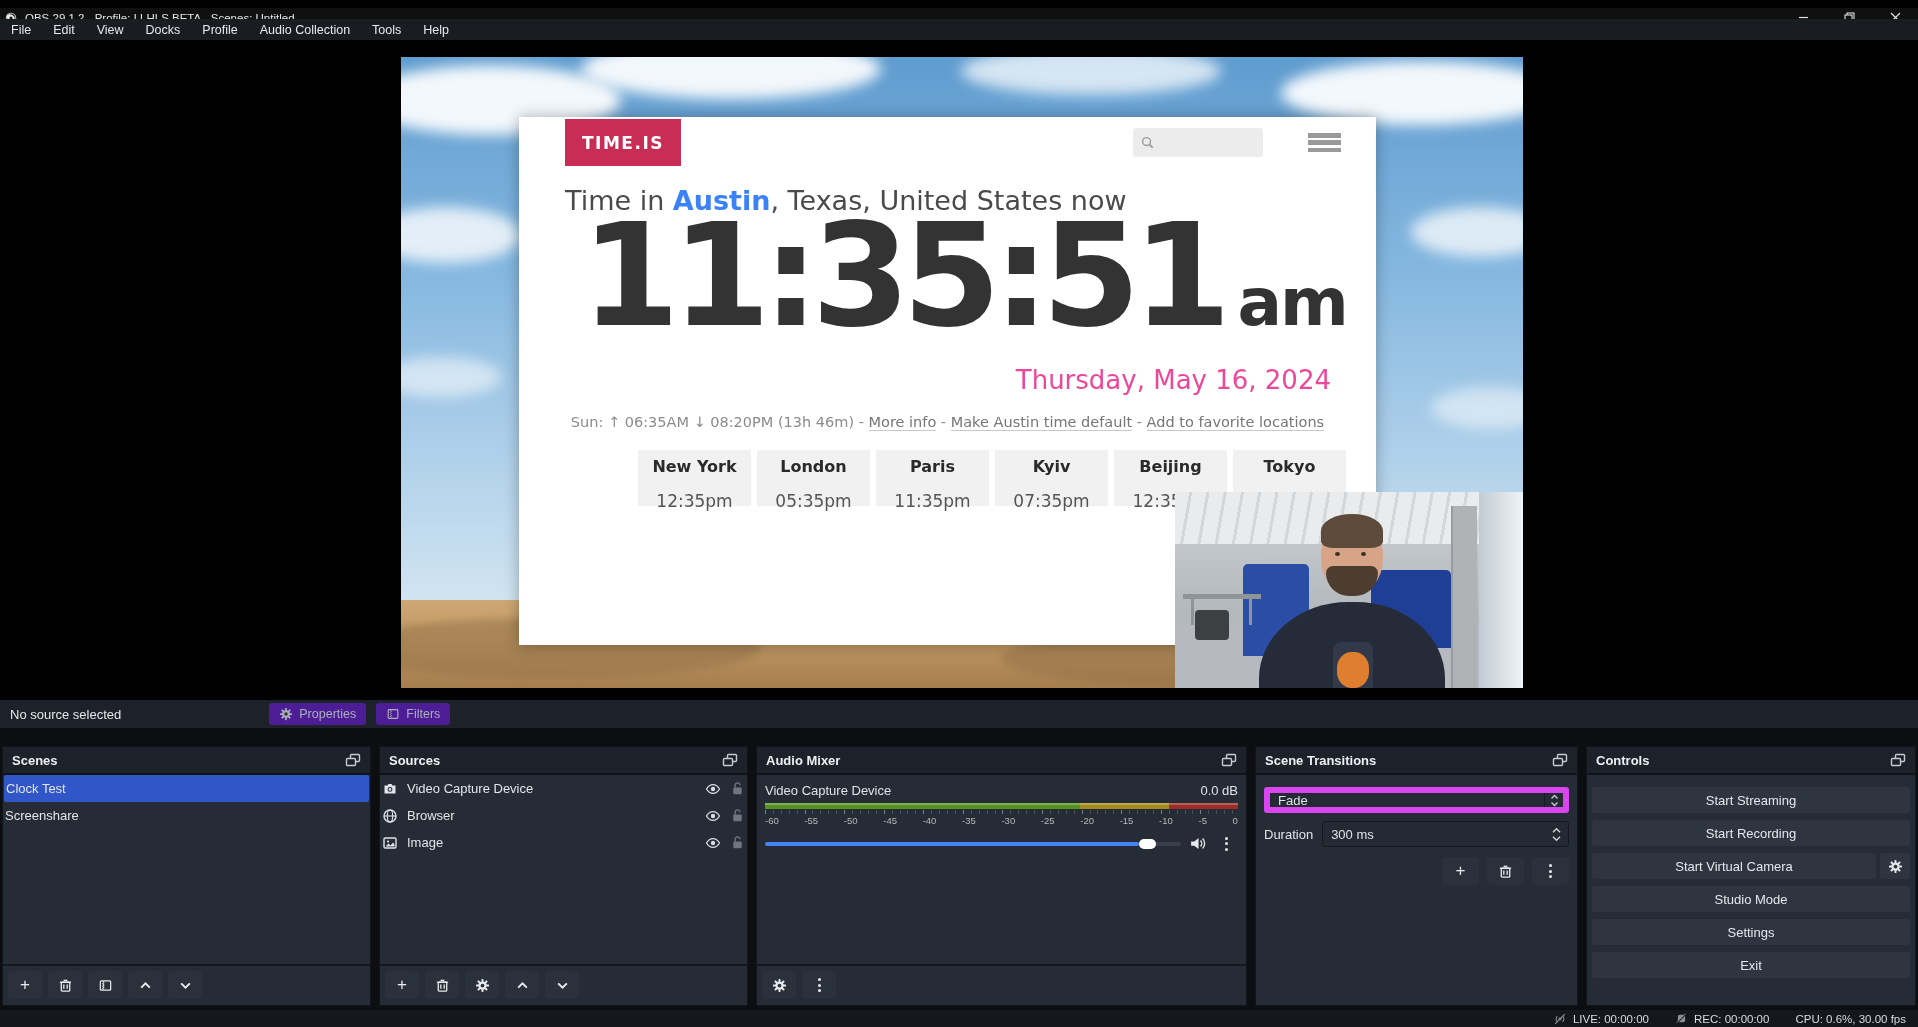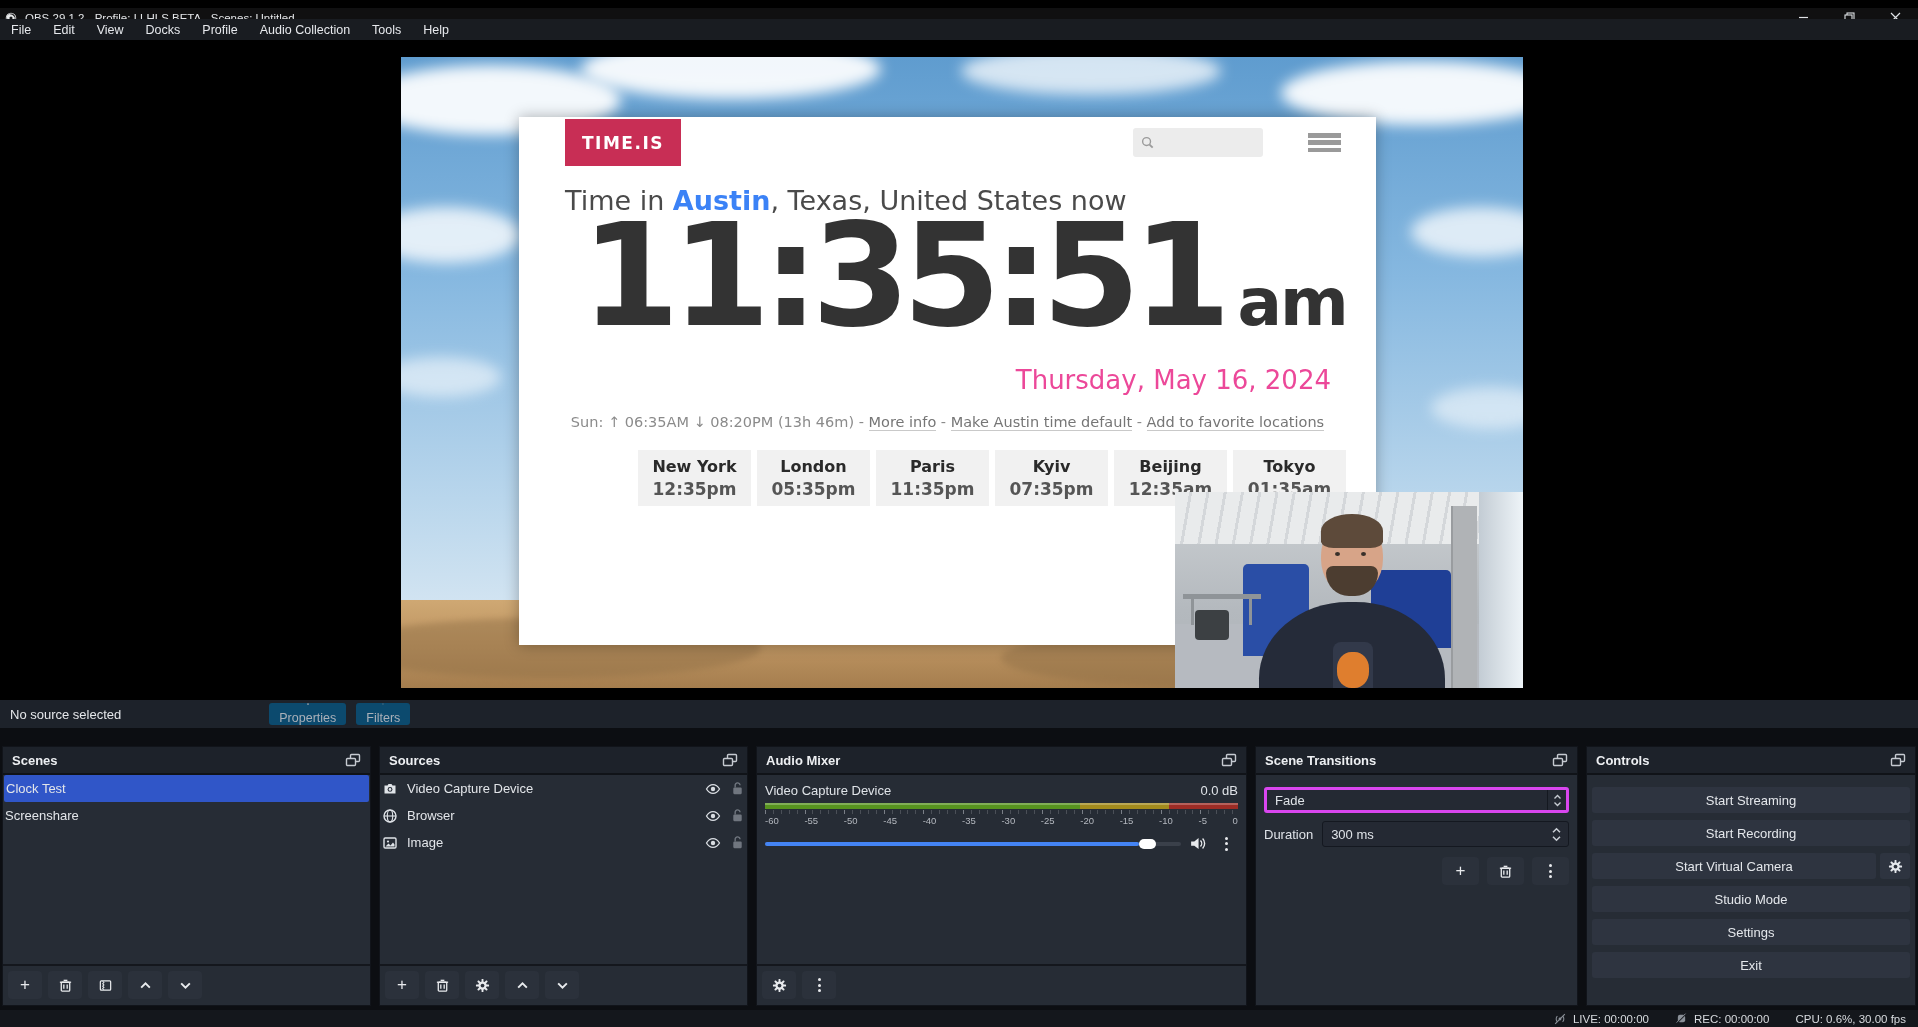--- a/index.html
+++ b/index.html
@@ -45,21 +45,21 @@
   .ti-clock { position:absolute; left:62px; top:88px; color:#333; display:flex; align-items:baseline; }
   .ti-time { font-size:142px; font-weight:bold; letter-spacing:-8px; line-height:1; }
   .ti-ampm { font-size:66px; font-weight:bold; margin-left:14px; letter-spacing:-2px; }
   .ti-date { position:absolute; right:45px; top:248px; font-size:26px; color:#ec4899; }
   .ti-sun { position:absolute; left:0; right:0; top:297px; text-align:center; font-size:14.5px; color:#8b8b8b; }
   .ti-sun span { white-space:pre; }
   .ti-link { color:#767676; border-bottom:1px solid #c9c9c9; }
   .wc-row { position:absolute; left:119px; top:333px; display:flex; gap:6px; }
   .wc { width:113px; height:56px; background:#f1f1f1; text-align:center; padding-top:7px; }
   .wc-city { font-size:16px; font-weight:bold; color:#2a2a2a; }
-  .wc-time { font-size:17px; color:#555; margin-top:3px;font-weight:bold; }
+  .wc-time { font-size:17px; color:#555; margin-top:15px; }
 
   
   .webcam { position:absolute; left:774px; top:435px; width:348px; height:196px; overflow:hidden;
     background:linear-gradient(#cdd1d4 0%, #b4b9be 60%, #aeb3b8 100%); }
   .wc-ceil { position:absolute; left:0; right:0; top:0; height:52px;
     background:repeating-linear-gradient(100deg,#e9ebec 0 14px,#d4d7da 14px 17px); }
   .wc-floor { position:absolute; left:0; right:0; bottom:0; height:64px; background:#b6bac0; }
   .wc-win { position:absolute; right:0; top:0; bottom:0; width:44px;
     background:linear-gradient(90deg,#c3ccd4,#eef4f8); }
   .wc-pillar { position:absolute; right:46px; top:14px; bottom:0; width:26px; background:#b0b3b6;
@@ -77,22 +77,22 @@
     border-radius:48% 48% 0 0 / 85% 85% 0 0; background:#252b39; }
   .wc-shirt { position:absolute; left:158px; top:150px; width:40px; height:46px; background:#32394a;
     border-radius:8px 8px 0 0; }
   .wc-orange { position:absolute; left:162px; top:160px; width:32px; height:36px; background:#df7e2e;
     border-radius:45%; }
 
   
   .srcbar { position:absolute; left:0; top:700px; width:1918px; height:28px; background:#1d222a;
     display:flex; align-items:center; color:#e5e7ea; font-size:13px; }
   .srcbar-status { margin-left:10px; }
-  .sb-btn { height:22px; background:#0c4a6e; border-radius:3px; color:#aab0b9; font-size:12.5px;
-    display:flex; align-items:center; gap:6px; padding:0 10px; margin-left:10px;flex-direction:column; }
+  .sb-btn { height:22px; background:#4c1d95; border-radius:3px; color:#aab0b9; font-size:12.5px;
+    display:flex; align-items:center; gap:6px; padding:0 10px; margin-left:10px; }
   .sb-btn:first-of-type { margin-left:148px; }
 
   
   .dockarea { position:absolute; left:0; top:728px; width:1918px; height:282px; background:#0c0e12; }
   .panel { position:absolute; top:18px; height:260px; background:#262c35; border:1px solid #11141a; }
   .panel-h { height:28px; background:#1d222a; display:flex; align-items:center; padding:0 9px;
     font-weight:bold; font-size:13px; color:#edeff2; border-bottom:2px solid #101318; }
   .popout { margin-left:auto; color:#c6cad1; }
   .panel-body { position:relative; height:229px; }
   .panel-foot { position:absolute; left:0; right:0; bottom:0; height:40px; border-top:2px solid #14171d;
@@ -116,21 +116,21 @@
   .ticks { display:flex; justify-content:space-between; font-size:9.5px; color:#b4b8bf; margin-top:1px; }
   .fader-row { display:flex; align-items:center; margin-top:9px; gap:8px; }
   .track { position:relative; flex:1; height:4px; background:#3a404a; border-radius:2px; }
   .fill { position:absolute; left:0; top:0; height:4px; width:90%; background:#4484f4; border-radius:2px; }
   .knob { position:absolute; left:90%; top:-3px; width:17px; height:10px; background:#fff; border-radius:5px; }
   .dots { display:flex; flex-direction:column; gap:2.5px; align-items:center; }
   .dots i { width:3px; height:3px; border-radius:50%; background:#e8eaed; }
 
   
   .tr-body { padding:12px 8px 0 8px; color:#dfe3e8; font-size:13px; }
-  .combo { height:26px; background:#242933; border:3px solid #d946ef; border-radius:3px;
+  .combo { height:26px; background:#242933; border:6px solid #d946ef; border-radius:3px;
     display:flex; align-items:center; padding-left:8px; }
   .combo-spin { margin-left:auto; width:19px; height:100%; border-left:1px solid #141820;
     display:flex; flex-direction:column; align-items:center; justify-content:center; gap:1px; color:#c7ccd3; }
   .dur-row { display:flex; align-items:center; margin-top:8px; }
   .spinbox { flex:1; margin-left:9px; height:26px; background:#242933; border:1px solid #141820;
     border-radius:3px; display:flex; align-items:center; padding:0 6px 0 8px; }
   .spin-arrows { margin-left:auto; display:flex; flex-direction:column; gap:1px; color:#c7ccd3; }
   .tr-btns { display:flex; justify-content:flex-end; gap:8px; margin-top:10px; }
   .tr-btns .tbtn { width:37px; }
 

